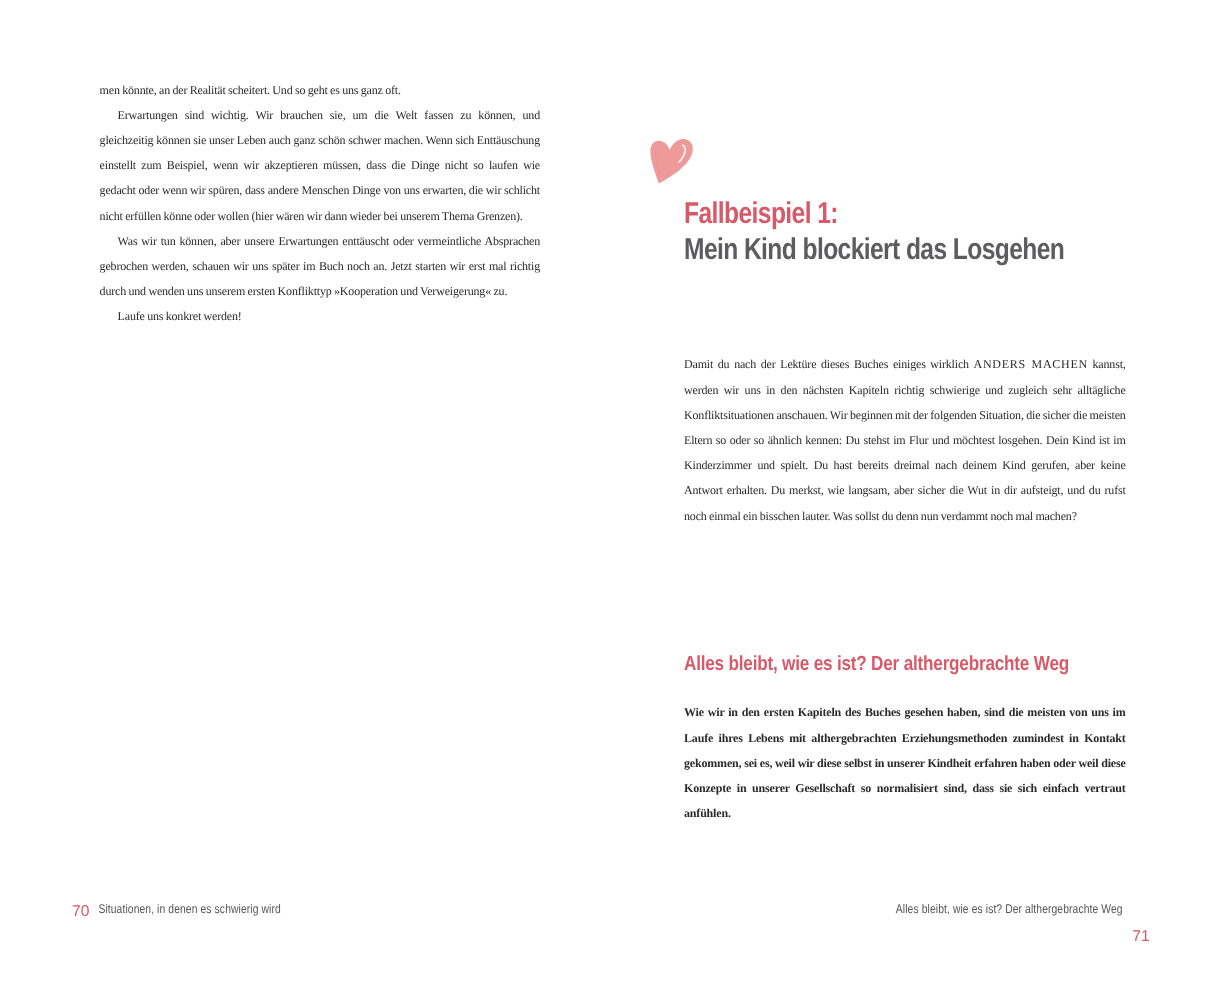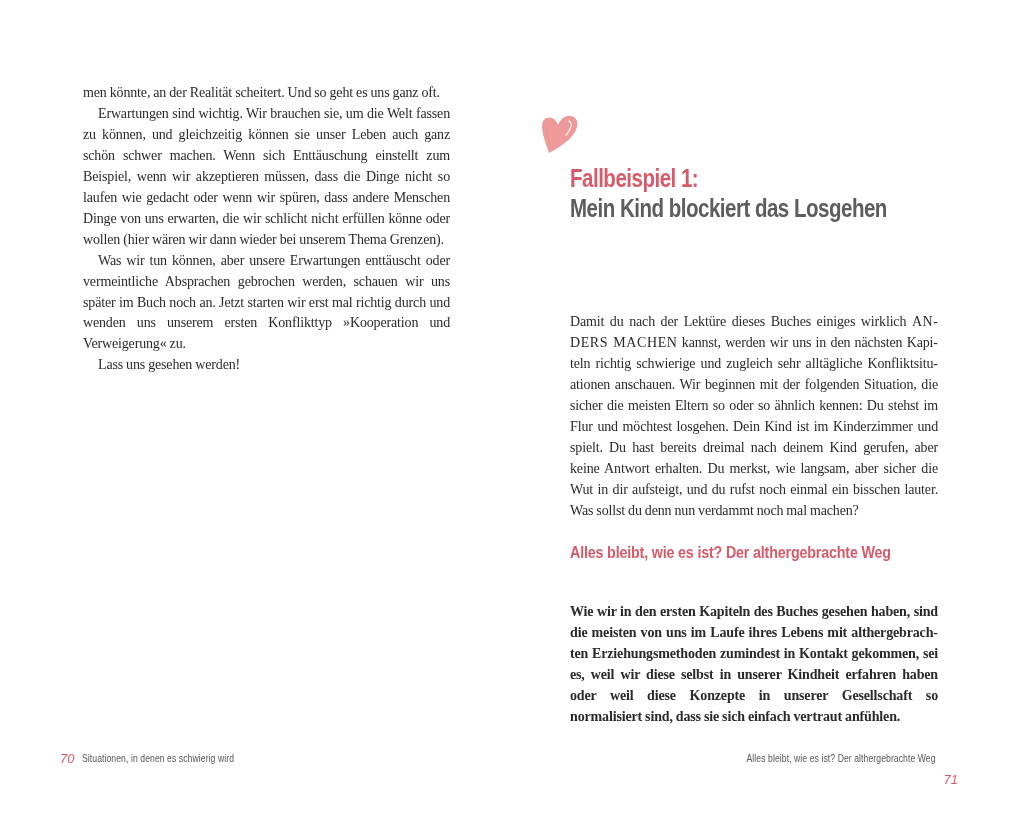--- a/index.html
+++ b/index.html
@@ -18,26 +18,25 @@
   .page {
     position: absolute;
     top: 0;
     height: 830px;
   }
   .page-left { left: 0; width: 510px; }
   .page-right { left: 510px; width: 510px; }
 
   .body-text {
     position: absolute;
-    font-size: 14px;
+    font-size: 10px;
     line-height: 20.95px;
     text-align: justify;
     letter-spacing: -0.15px;
     word-spacing: -0.3px;
-    margin-top: 17px;
   }
   .body-text p {
     margin: 0;
     hyphens: manual;
   }
   .body-text p.indent { text-indent: 15px; }
 
   .left-text {
     left: 83px;
     top: 66px;
@@ -104,42 +103,41 @@
     display: flex;
     align-items: center;
     white-space: nowrap;
   }
   .footer-left { left: 60px; }
   .footer-right { right: 62px; }
   .page-number {
     font-family: "Liberation Sans", "DejaVu Sans", sans-serif;
     font-size: 13px;
     color: #d65a69;
-    font-style: italic;
   }
   .running-head {
     font-family: "Liberation Sans", "DejaVu Sans", sans-serif;
     font-size: 10.5px;
     color: #555555;
     transform: scaleX(0.82);
     letter-spacing: 0.1px;
   }
   .footer-left .running-head { margin-left: 8px; transform-origin: left center; }
   .footer-right .running-head { margin-right: 0px; transform-origin: right center; }
   .footer-right .page-number { margin-left: 8px; margin-top: 43px; }
 </style>
 </head>
 <body>
 
 <div class="page page-left">
   <div class="body-text left-text">
     <p>men könnte, an der Realität scheitert. Und so geht es uns ganz oft.</p>
     <p class="indent">Erwartungen sind wichtig. Wir brauchen sie, um die Welt fas­sen zu können, und gleichzeitig können sie unser Leben auch ganz schön schwer machen. Wenn sich Enttäuschung einstellt zum Beispiel, wenn wir akzeptieren müssen, dass die Dinge nicht so laufen wie gedacht oder wenn wir spüren, dass andere Menschen Dinge von uns erwarten, die wir schlicht nicht erfül­len könne oder wollen (hier wären wir dann wieder bei unserem Thema Grenzen).</p>
     <p class="indent">Was wir tun können, aber unsere Erwartungen enttäuscht oder vermeintliche Absprachen gebrochen werden, schauen wir uns später im Buch noch an. Jetzt starten wir erst mal richtig durch und wenden uns unserem ersten Konflikttyp »Koopera­tion und Verweigerung« zu.</p>
-    <p class="indent">Lass uns gesehen werden!</p>
+    <p class="indent">Laufe uns konkret werden!</p>
   </div>
   <div class="footer footer-left">
     <span class="page-number">70</span>
     <span class="running-head">Situationen, in denen es schwierig wird</span>
   </div>
 </div>
 
 <div class="page page-right"></div>
 
 <svg class="heart" viewBox="0 0 40 44" xmlns="http://www.w3.org/2000/svg">

